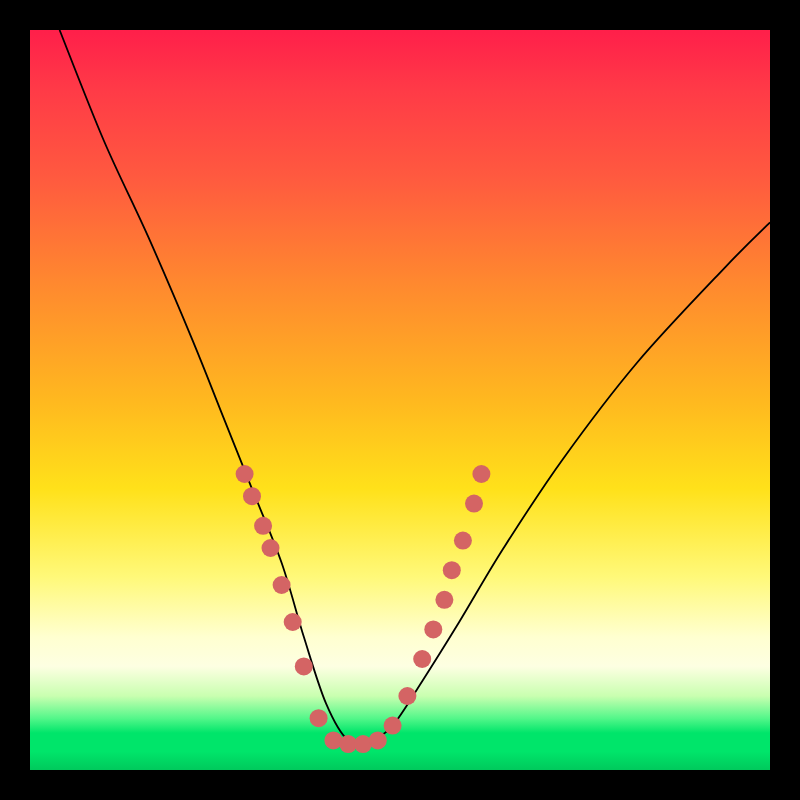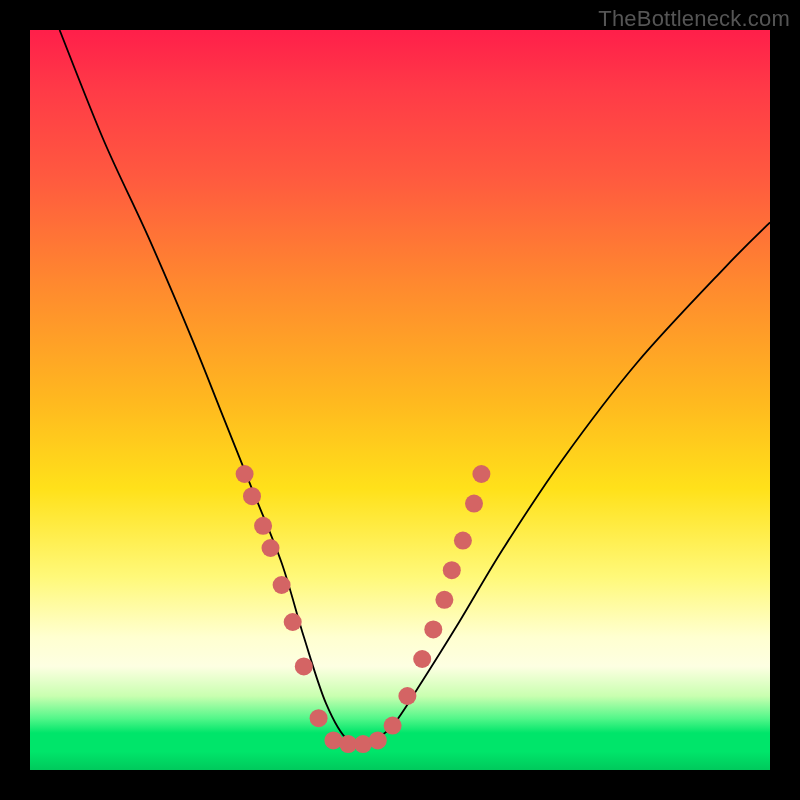--- a/index.html
+++ b/index.html
@@ -69,21 +69,20 @@
   .dot {
     fill: #d46464;
     stroke: none;
   }
 </style>
 </head>
 <body>
 
 <div class="frame">
 
-  <div class="watermark">TheBottleneck.com</div>
 
   <div class="plot-area">
     <svg class="curve" viewBox="0 0 740 740">
       <path id="curvePath" class="curve-path" d="M 29.6 0.0 C 37.0 18.5, 59.2 76.5, 74.0 111.0 C 88.8 145.5, 103.6 173.9, 118.4 207.2 C 133.2 240.5, 150.5 281.2, 162.8 310.8 C 175.1 340.4, 182.5 360.1, 192.4 384.8 C 202.3 409.5, 212.1 434.1, 222.0 458.8 C 231.9 483.5, 243.0 508.1, 251.6 532.8 C 260.2 557.5, 266.4 583.4, 273.8 606.8 C 281.2 630.2, 288.6 656.1, 296.0 673.4 C 303.4 690.7, 310.8 704.2, 318.2 710.4 C 325.6 716.6, 333.0 712.9, 340.4 710.4 C 347.8 707.9, 354.0 705.5, 362.6 695.6 C 371.2 685.7, 381.1 668.5, 392.2 651.2 C 403.3 633.9, 415.6 614.2, 429.2 592.0 C 442.8 569.8, 456.3 545.1, 473.6 518.0 C 490.9 490.9, 510.6 460.0, 532.8 429.2 C 555.0 398.4, 579.7 365.1, 606.8 333.0 C 633.9 300.9, 673.4 260.2, 695.6 236.8 C 717.8 213.4, 732.6 199.8, 740.0 192.4" stroke="#000000"></path>
       <g id="dots">
           <circle cx="214.6" cy="444.0" r="9" class="dot" fill="#d46464"></circle>
           <circle cx="222.0" cy="466.2" r="9" class="dot" fill="#d46464"></circle>
           <circle cx="233.1" cy="495.8" r="9" class="dot" fill="#d46464"></circle>
           <circle cx="240.5" cy="518.0" r="9" class="dot" fill="#d46464"></circle>
           <circle cx="251.6" cy="555.0" r="9" class="dot" fill="#d46464"></circle>

